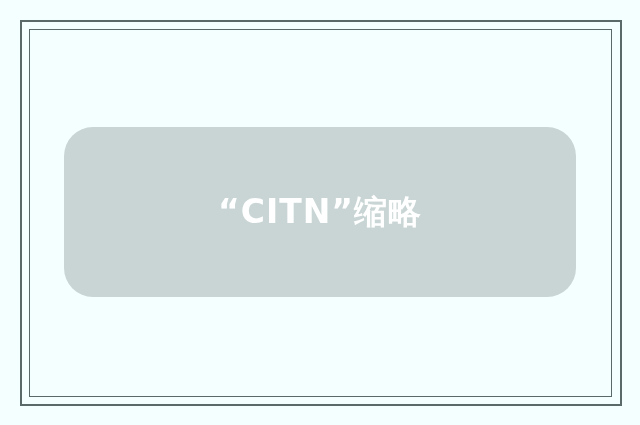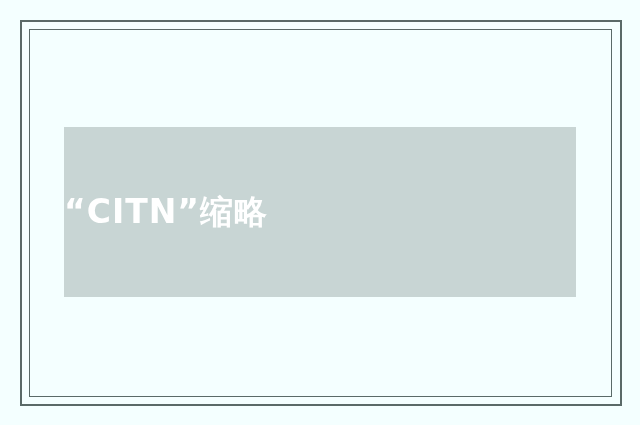--- a/index.html
+++ b/index.html
@@ -20,21 +20,21 @@
     position: absolute;
     left: 29px; top: 29px;
     width: 581px; height: 366px;
     border: 1px solid #5a6a68;
   }
   .placeholder-box {
     position: absolute;
     left: 64px; top: 127px;
     width: 512px; height: 170px;
     background: #c8d5d4;
-    display: flex; align-items: center; 
+    display: flex; align-items: center; justify-content: center; border-radius: 29px;
   }
   .caption {
     color: #ffffff;
     font-size: 33px;
     font-weight: bold;
     letter-spacing: 1px;
     margin-top: 0px;
   }
 </style>
 </head>

